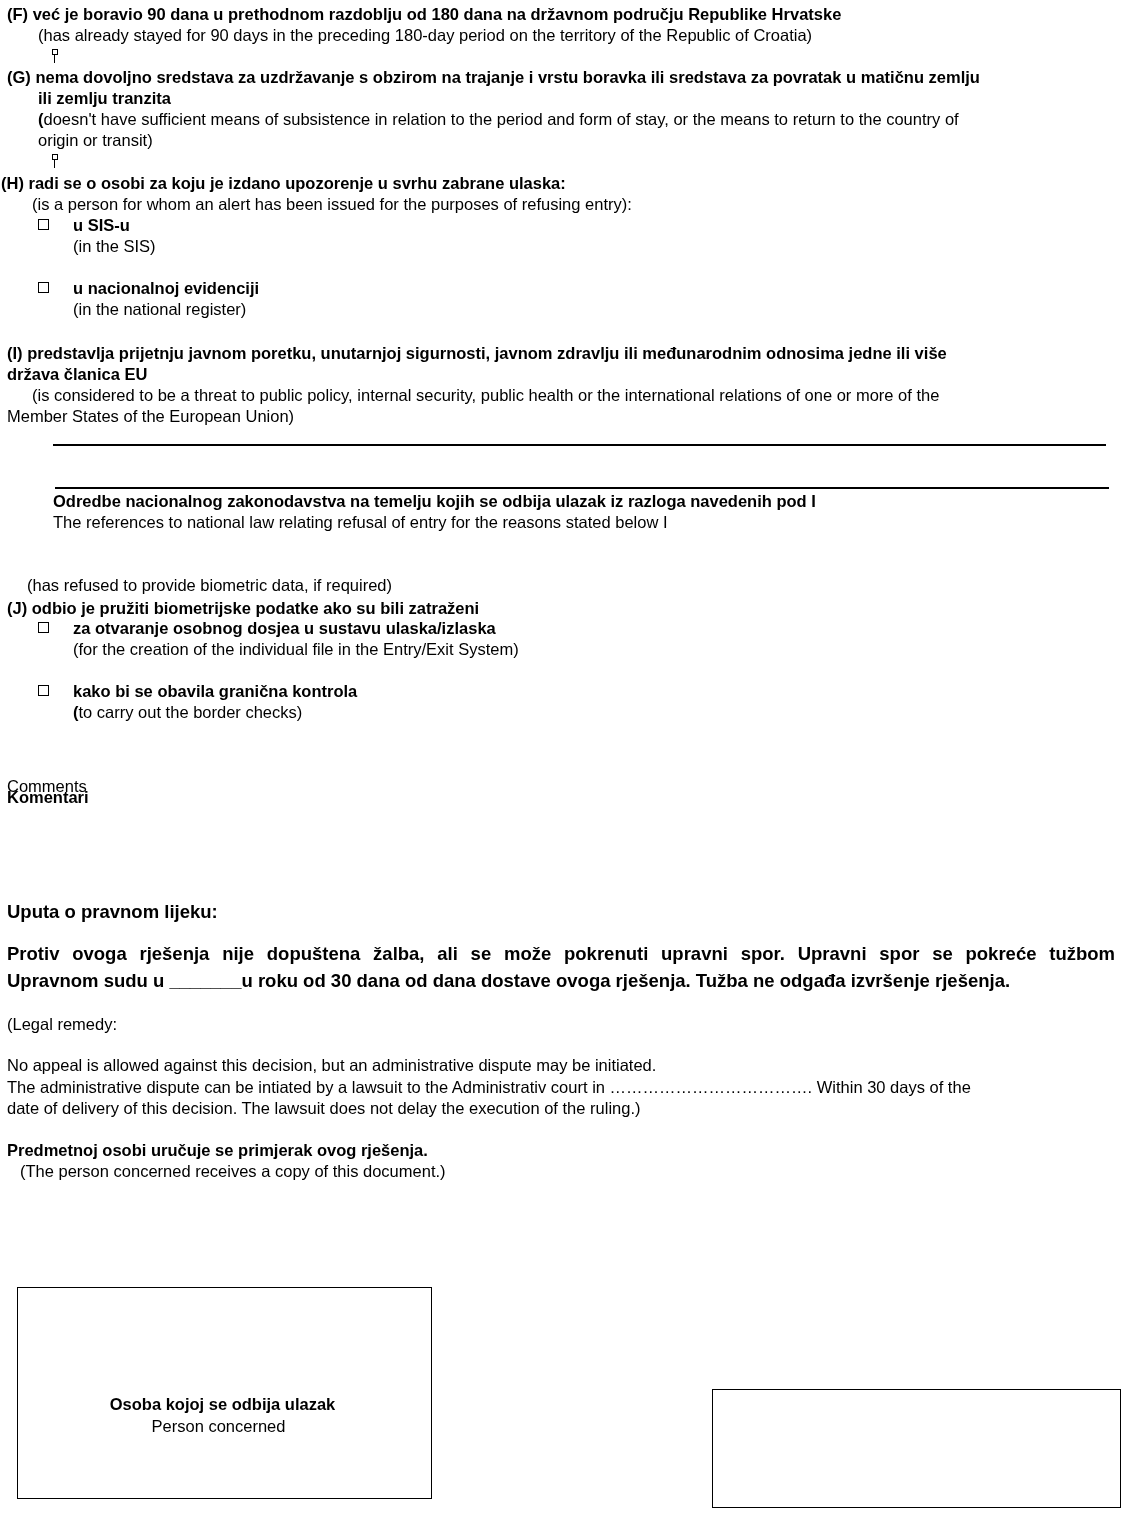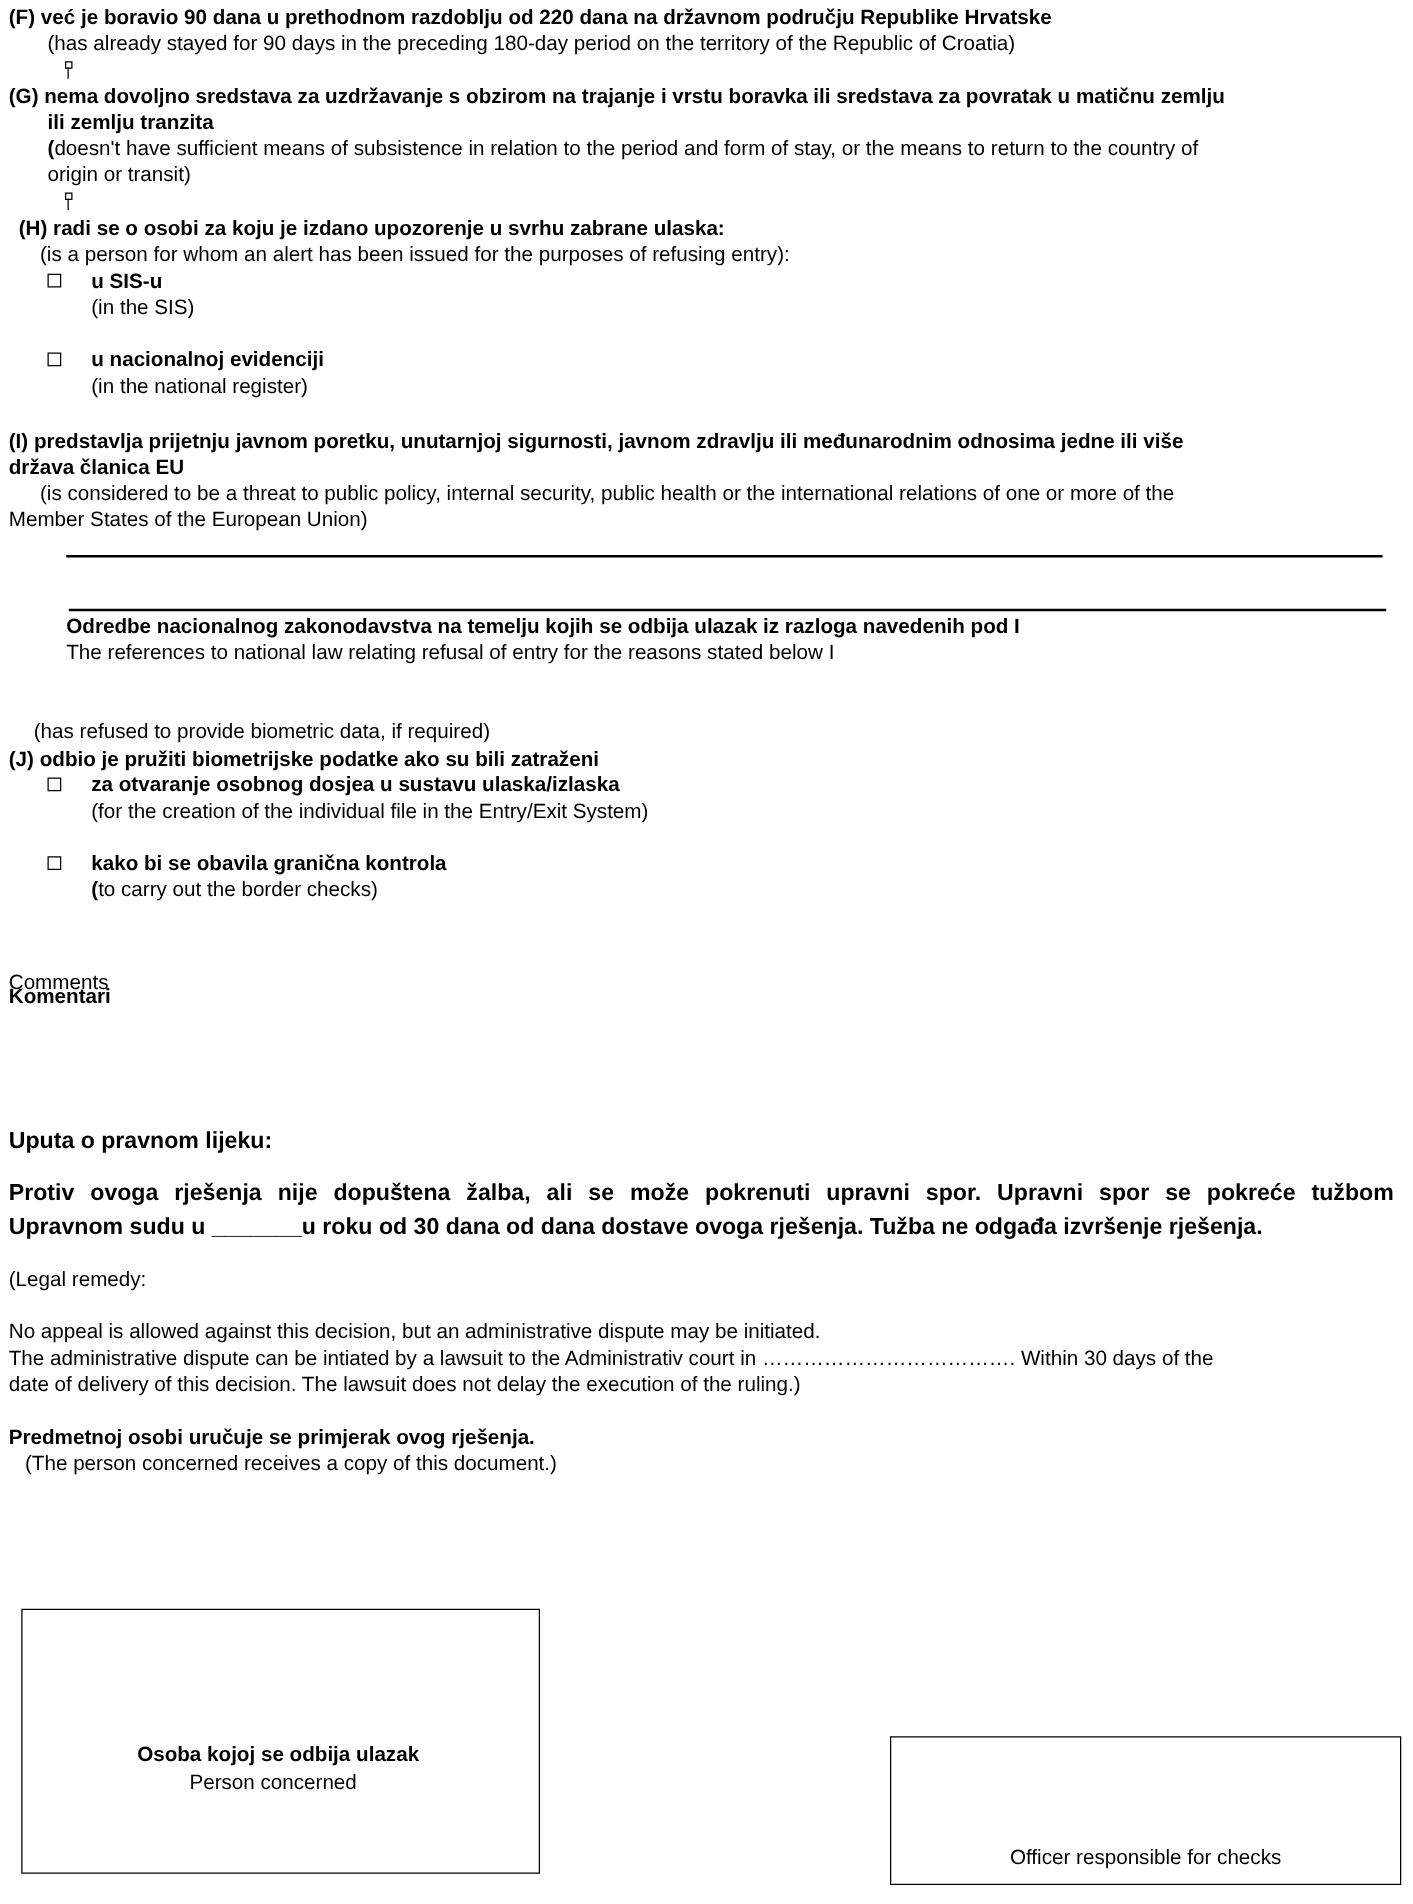--- a/index.html
+++ b/index.html
@@ -15,37 +15,37 @@
     .pin .stem { position: absolute; left: 2px; top: 5px; width: 1px; height: 9px; background: #000; }
     .chk { position: absolute; width: 9px; height: 9px; border: 1.5px solid #000; background: #fff; }
     .rule { position: absolute; height: 2px; background: #000; }
     .big { font-size: 18.5px; line-height: 26px; }
     .sigbox { position: absolute; border: 1.5px solid #000; background: #fff; }
     .sigbox .lbl { position: absolute; left: 0; right: 0; text-align: center; white-space: nowrap; }
   </style>
 </head>
 <body>
 
-<div class="abs b" style="left:7px; top:4px;">(F) već je boravio  90 dana u prethodnom razdoblju od 220 dana na državnom području Republike Hrvatske</div>
+<div class="abs b" style="left:7px; top:4px;">(F) već je boravio  90 dana u prethodnom razdoblju od 180 dana na državnom području Republike Hrvatske</div>
 <div class="abs" style="left:38px; top:25px;">(has already stayed for 90 days in the preceding 180-day period on the territory of the Republic of Croatia)</div>
 <div class="pin" style="left:52px; top:49px;">
     <div class="head"></div>
     <div class="stem"></div>
   </div>
 
 <div class="abs b" style="left:7px; top:67px;">(G) nema dovoljno sredstava za uzdržavanje s obzirom na trajanje i vrstu boravka ili sredstava za povratak u matičnu   zemlju</div>
 <div class="abs b" style="left:38px; top:88px;">ili zemlju tranzita</div>
 <div class="abs" style="left:38px; top:109px;"><span class="b">(</span><span>doesn't have sufficient means of subsistence in relation to the period and form of stay, or the means to return to the country of</span></div>
 <div class="abs" style="left:38px; top:130px;">origin or transit)</div>
 <div class="pin" style="left:52px; top:154px;">
     <div class="head"></div>
     <div class="stem"></div>
   </div>
 
-<div class="abs b" style="left:15px; top:173px;">(H) radi se o osobi za koju je izdano upozorenje u svrhu zabrane ulaska:</div>
+<div class="abs b" style="left:1px; top:173px;">(H) radi se o osobi za koju je izdano upozorenje u svrhu zabrane ulaska:</div>
 <div class="abs" style="left:32px; top:194px;">(is a person for whom an alert has been issued for the purposes of refusing entry):</div>
 
 <div class="chk" style="left:38px; top:219px;"></div>
 <div class="abs b" style="left:73px; top:215px;">u SIS-u</div>
 <div class="abs" style="left:73px; top:236px;">(in the SIS)</div>
 
 <div class="chk" style="left:38px; top:282px;"></div>
 <div class="abs b" style="left:73px; top:278px;">u nacionalnoj evidenciji</div>
 <div class="abs" style="left:73px; top:299px;">(in the national register)</div>
 
@@ -86,14 +86,13 @@
 
 <div class="abs b" style="left:7px; top:1140px;">Predmetnoj osobi uručuje se primjerak ovog rješenja.</div>
 <div class="abs" style="left:20px; top:1161px;">(The person concerned receives a copy of this document.)</div>
 
 <div class="sigbox" style="left:17px; top:1287px; width:413px; height:210px;">
   <div class="lbl" style="top:128px; left:-12px;">Person concerned</div>
   <div class="lbl b" style="top:106px; left:-4px;">Osoba kojoj se odbija ulazak</div>
 </div>
 
 <div class="sigbox" style="left:712px; top:1389px; width:407px; height:117px;">
-  <div class="lbl" style="top:86px;">Officer responsible for checks</div>
 </div>
 
 </body></html>

